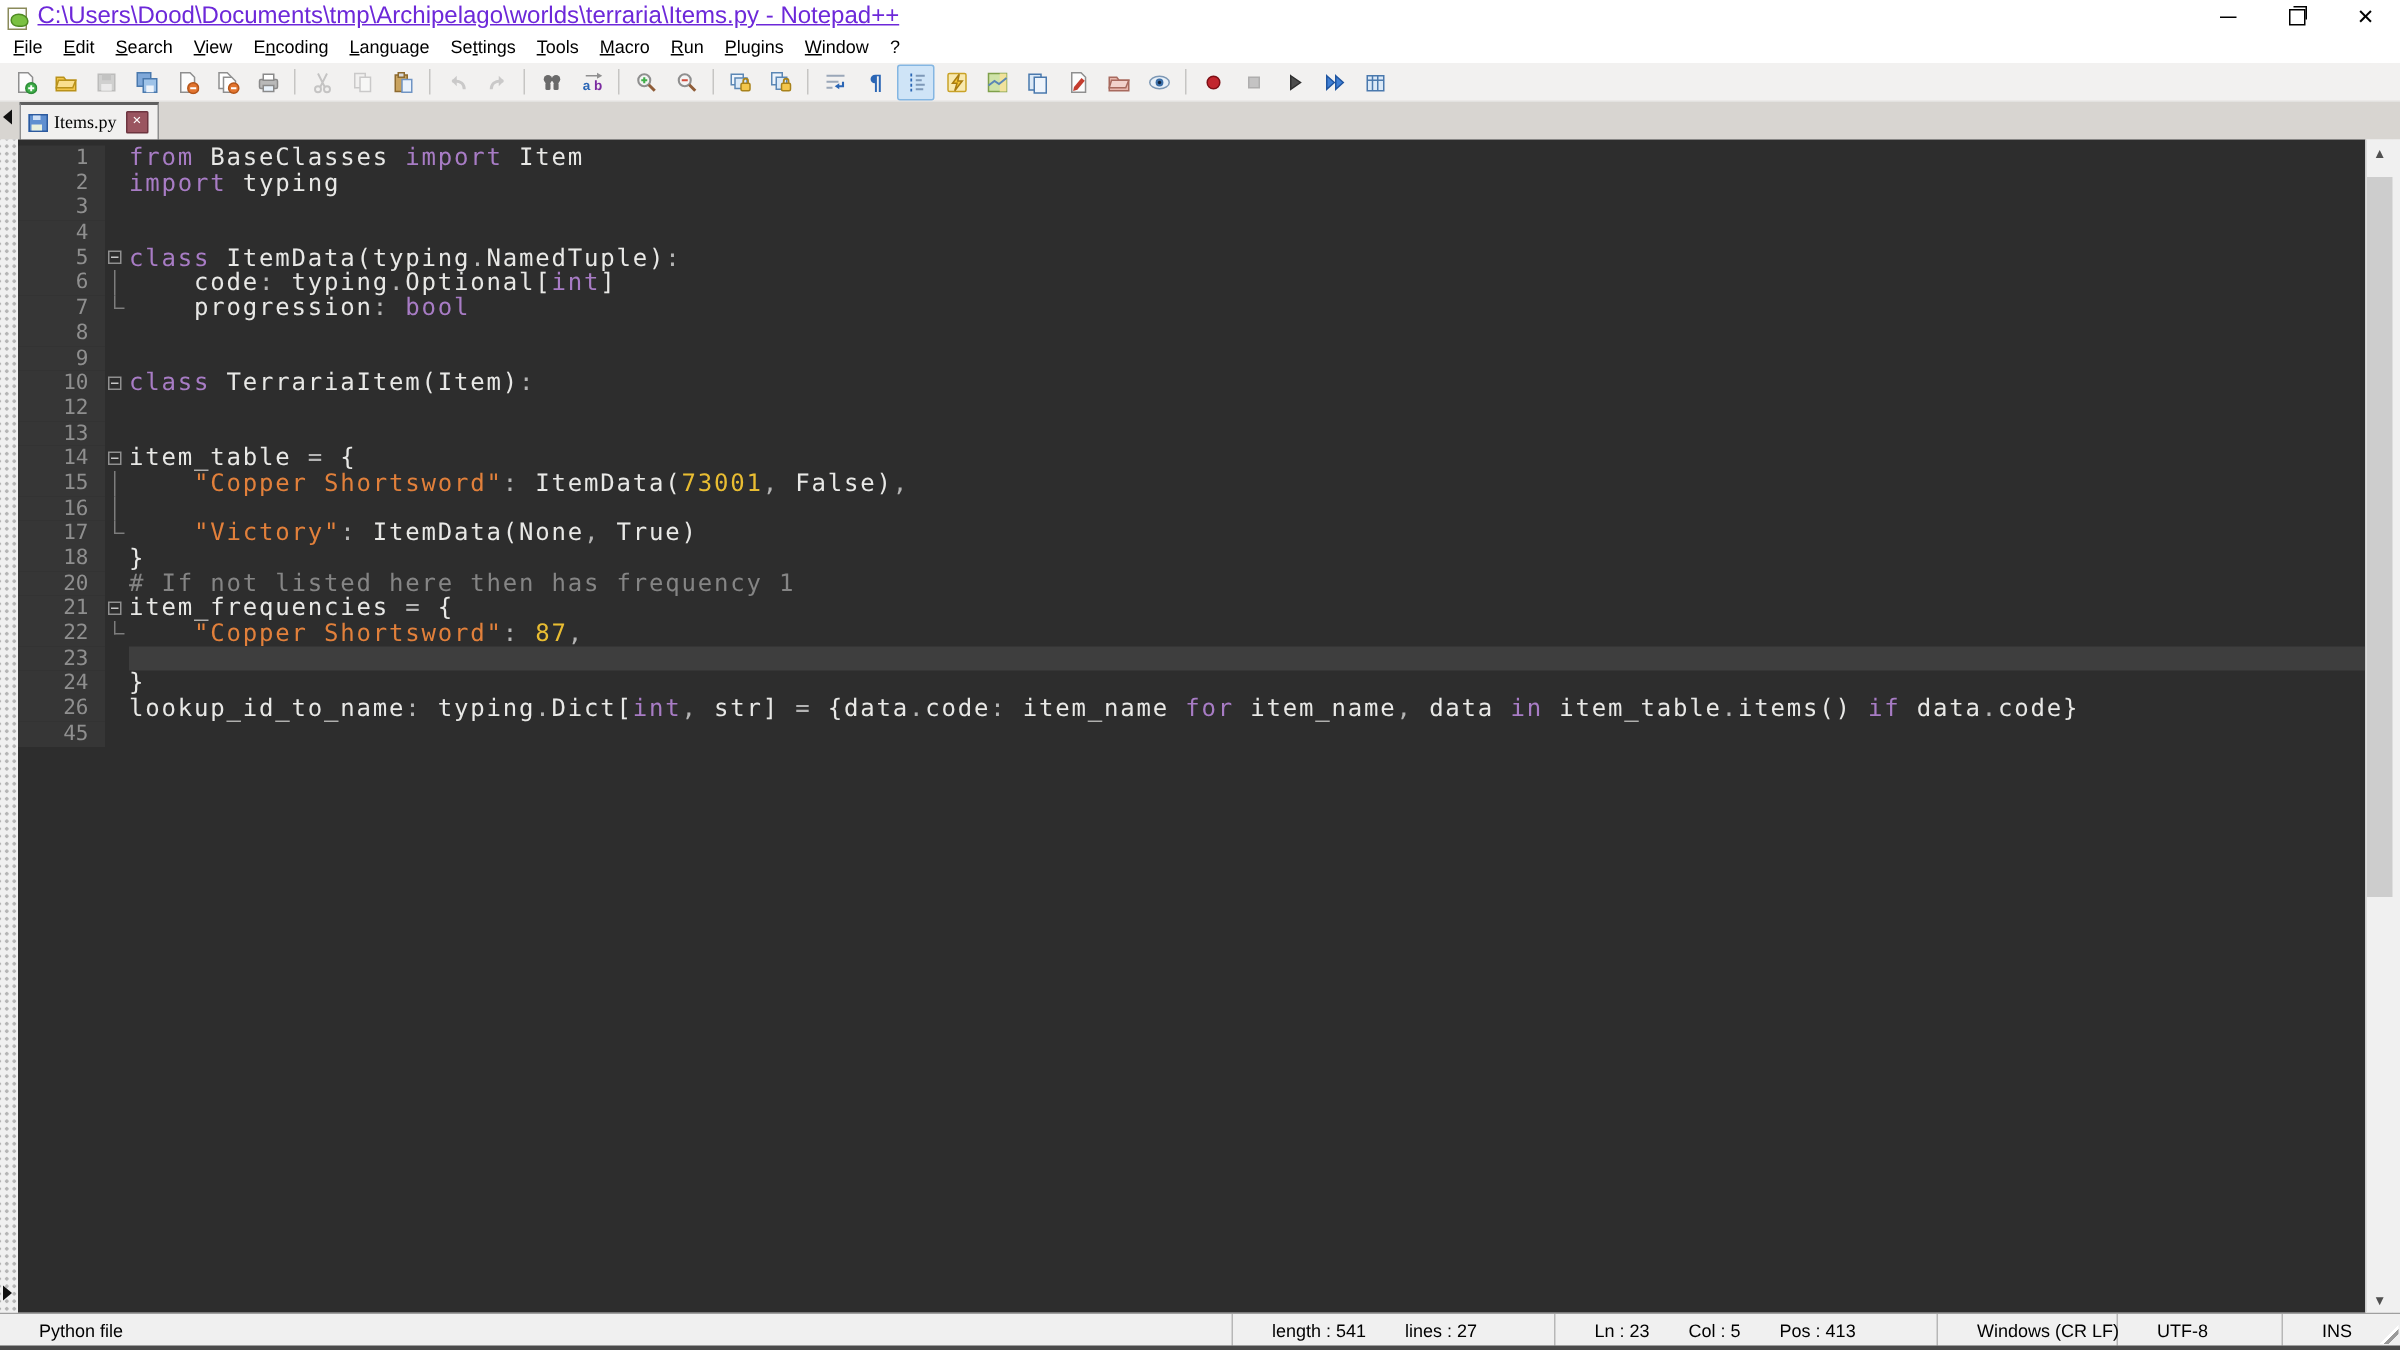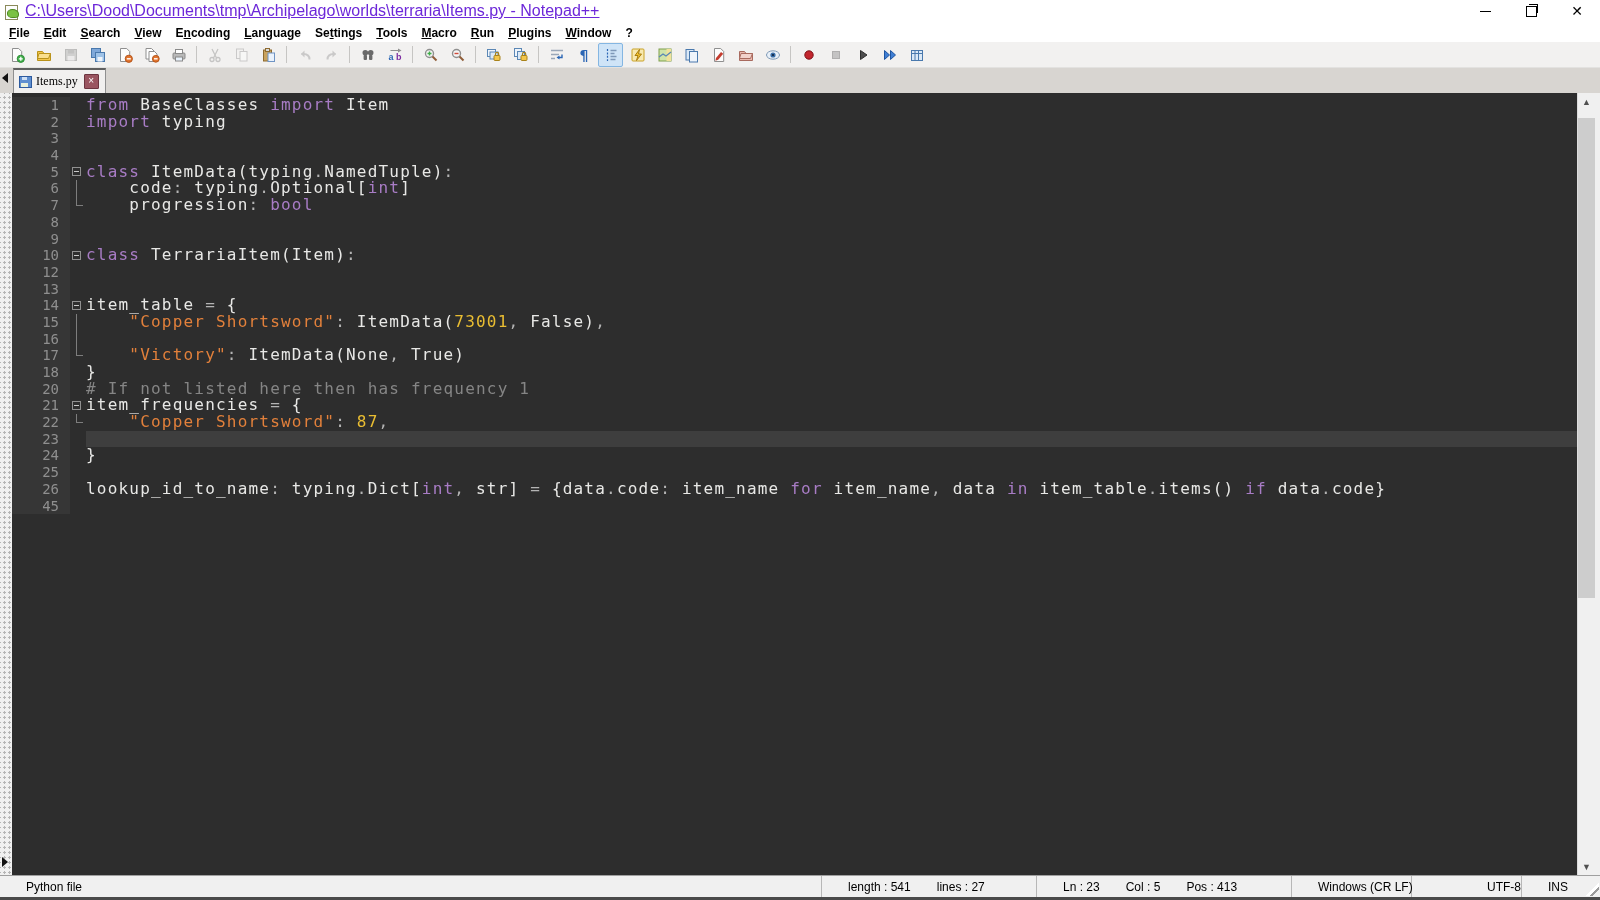--- a/index.html
+++ b/index.html
@@ -17,21 +17,21 @@
   .app-icon .cham{position:absolute;left:3px;top:5px;width:10px;height:7px;background:#7ac142;border-radius:50% 60% 40% 50%;border:1px solid #4e8a22;}
   .title-text{font-size:16px;color:#6d28d9;white-space:nowrap;text-decoration:underline;}
   .titlebar-spacer{flex:1;}
   .win-btn{width:46px;height:22px;display:flex;align-items:center;justify-content:center;flex:0 0 auto;cursor:default;}
   .glyph-min{width:11px;height:1px;background:#000;display:block;}
   .glyph-restore{width:9px;height:9px;border:1px solid #000;position:relative;display:block;}
   .glyph-restore::before{content:"";position:absolute;left:2px;top:-3px;width:8px;height:8px;border:1px solid #000;border-left:none;border-bottom:none;}
   .glyph-close{font-size:14px;line-height:14px;color:#000;}
 
   
-  .menubar{height:20px;background:#ffffff;display:flex;align-items:flex-end;padding-left:2px;flex:0 0 auto;font-weight:bold;}
+  .menubar{height:20px;background:#ffffff;display:flex;align-items:flex-start;padding-left:2px;flex:0 0 auto;}
   .menu-item{font-size:12px;color:#000;padding:2px 7px;white-space:nowrap;}
   .menu-item u{text-decoration:underline;}
 
   
   .toolbar{height:25px;background:#f2f1f0;display:flex;align-items:center;padding-left:3px;flex:0 0 auto;border-bottom:1px solid #e3e2e0;}
   .tb-btn{width:23px;height:22px;display:flex;align-items:center;justify-content:center;border:1px solid transparent;margin:0 1px;border-radius:2px;}
   .tb-btn.disabled{opacity:.45;filter:grayscale(70%);}
   .tb-btn.active{background:#cfe4f7;border-color:#84b6e2;}
   .tb-sep{width:1px;height:17px;background:#c6c5c3;margin:0 4px;flex:0 0 auto;}
 
@@ -80,21 +80,21 @@
   .vs-thumb{position:absolute;left:0;right:0;top:8px;height:480px;background:#cdcdcd;}
   .right-margin{width:5px;background:#f0f0f0;flex:0 0 auto;}
 
   
   .statusbar{height:21px;background:#f0f0f0;border-top:1px solid #9f9f9f;display:flex;align-items:center;font-size:12px;color:#000;flex:0 0 auto;}
   .sb-sec{height:100%;display:flex;align-items:center;padding-left:26px;box-sizing:border-box;border-right:1px solid #b7b7b7;white-space:nowrap;}
   .sb-doc{flex:1;}
   .sb-len{width:215px;flex:0 0 auto;align-items:center;}
   .sb-pos{width:255px;flex:0 0 auto;}
   .sb-eol{width:120px;flex:0 0 auto;}
-  .sb-enc{width:110px;flex:0 0 auto;justify-content:flex-end;}
+  .sb-enc{width:110px;flex:0 0 auto;}
   .sb-ins{width:78px;flex:0 0 auto;border-right:none;position:relative;}
   .sb-gap{display:inline-block;width:26px;}
   .resize-grip{position:absolute;right:1px;bottom:1px;width:13px;height:13px;
     background-image:linear-gradient(135deg, transparent 0 50%, #ffffff 50% 62%, #9a9a9a 62% 75%, transparent 75%);}
   .bottom-edge{height:3px;background:#4a4a4a;flex:0 0 auto;}
 
   svg{display:block;}
 </style>
 </head>
 <body>
@@ -499,25 +499,20 @@
             <div class="ed-num">23</div>
             <div class="ed-fold"></div>
             <div class="ed-code"></div>
           </div>
           <div class="ed-row">
             <div class="ed-num">24</div>
             <div class="ed-fold"></div>
             <div class="ed-code"><span class="tk-def">}</span></div>
           </div>
           <div class="ed-row">
-            <div class="ed-num">25</div>
-            <div class="ed-fold"></div>
-            <div class="ed-code"></div>
-          </div>
-          <div class="ed-row">
             <div class="ed-num">26</div>
             <div class="ed-fold"></div>
             <div class="ed-code"><span class="tk-def">lookup_id_to_name</span><span class="tk-op">: </span><span class="tk-def">typing</span><span class="tk-op">.</span><span class="tk-def">Dict[</span><span class="tk-kw">int</span><span class="tk-op">, </span><span class="tk-def">str] </span><span class="tk-op">= </span><span class="tk-def">{data</span><span class="tk-op">.</span><span class="tk-def">code</span><span class="tk-op">: </span><span class="tk-def">item_name </span><span class="tk-kw">for </span><span class="tk-def">item_name</span><span class="tk-op">, </span><span class="tk-def">data </span><span class="tk-kw">in </span><span class="tk-def">item_table</span><span class="tk-op">.</span><span class="tk-def">items() </span><span class="tk-kw">if </span><span class="tk-def">data</span><span class="tk-op">.</span><span class="tk-def">code}</span></div>
           </div>
           <div class="ed-row">
             <div class="ed-num">45</div>
             <div class="ed-fold"></div>
             <div class="ed-code"></div>
           </div>
         </div>

